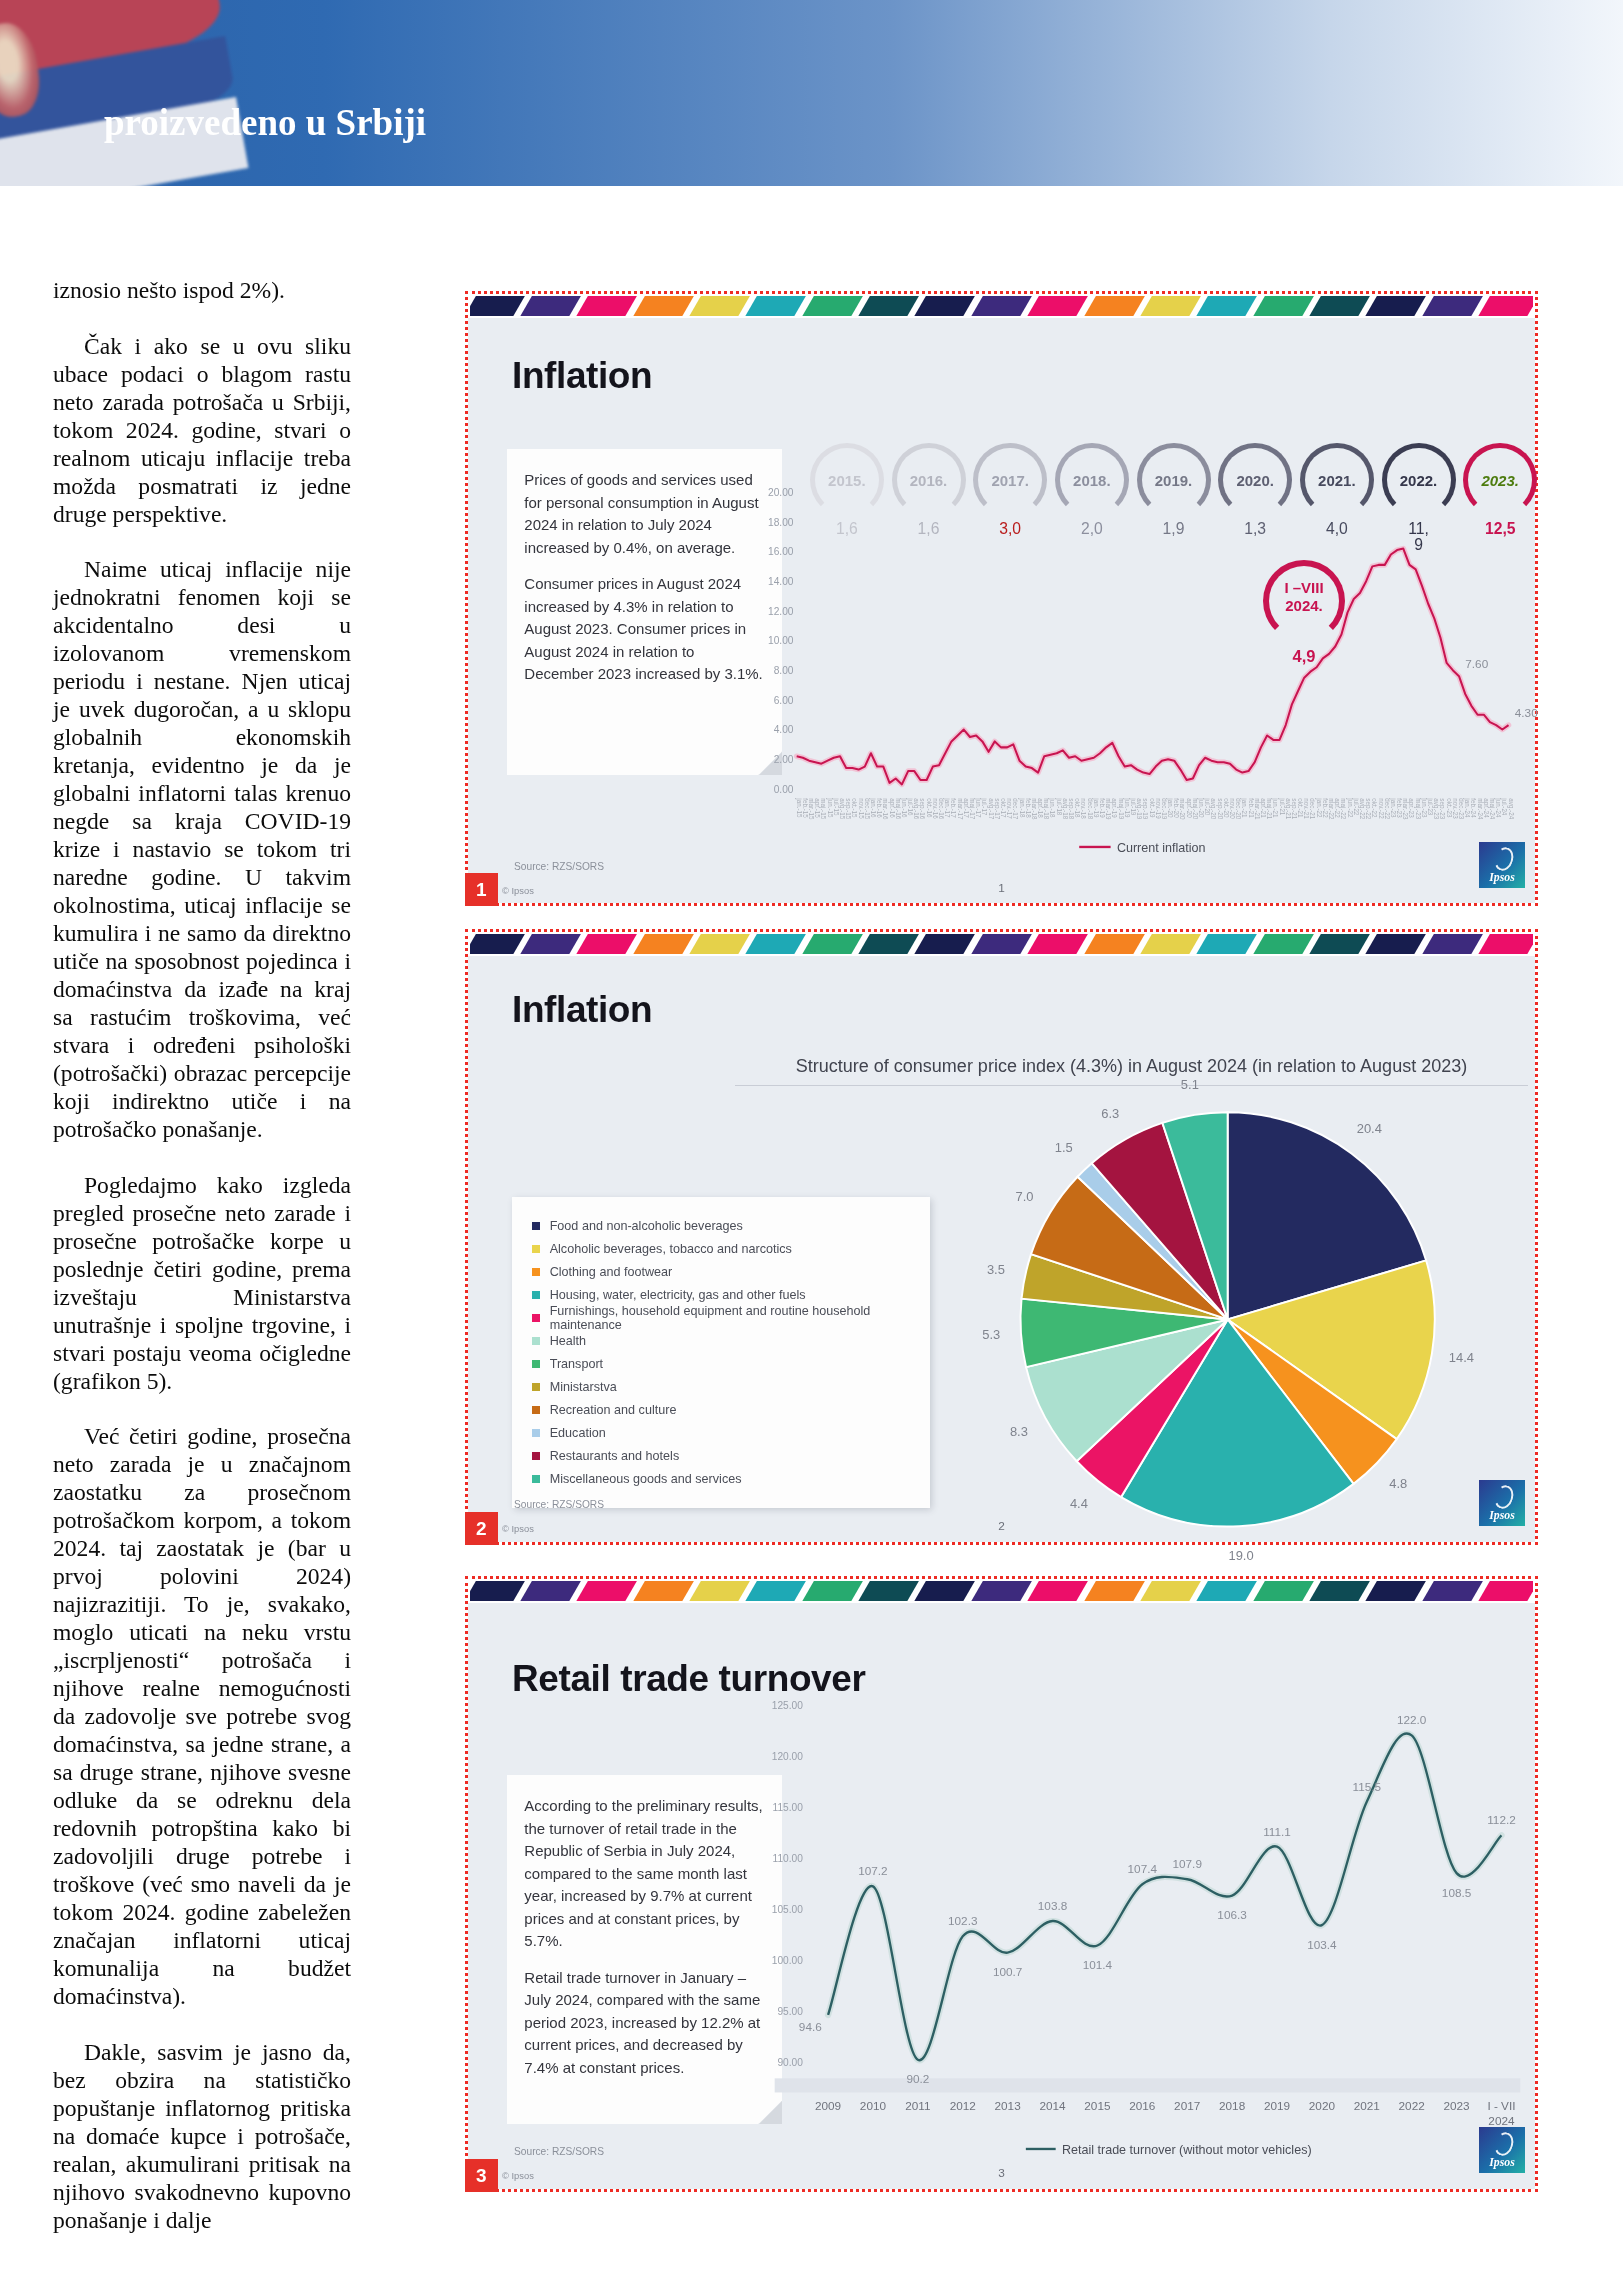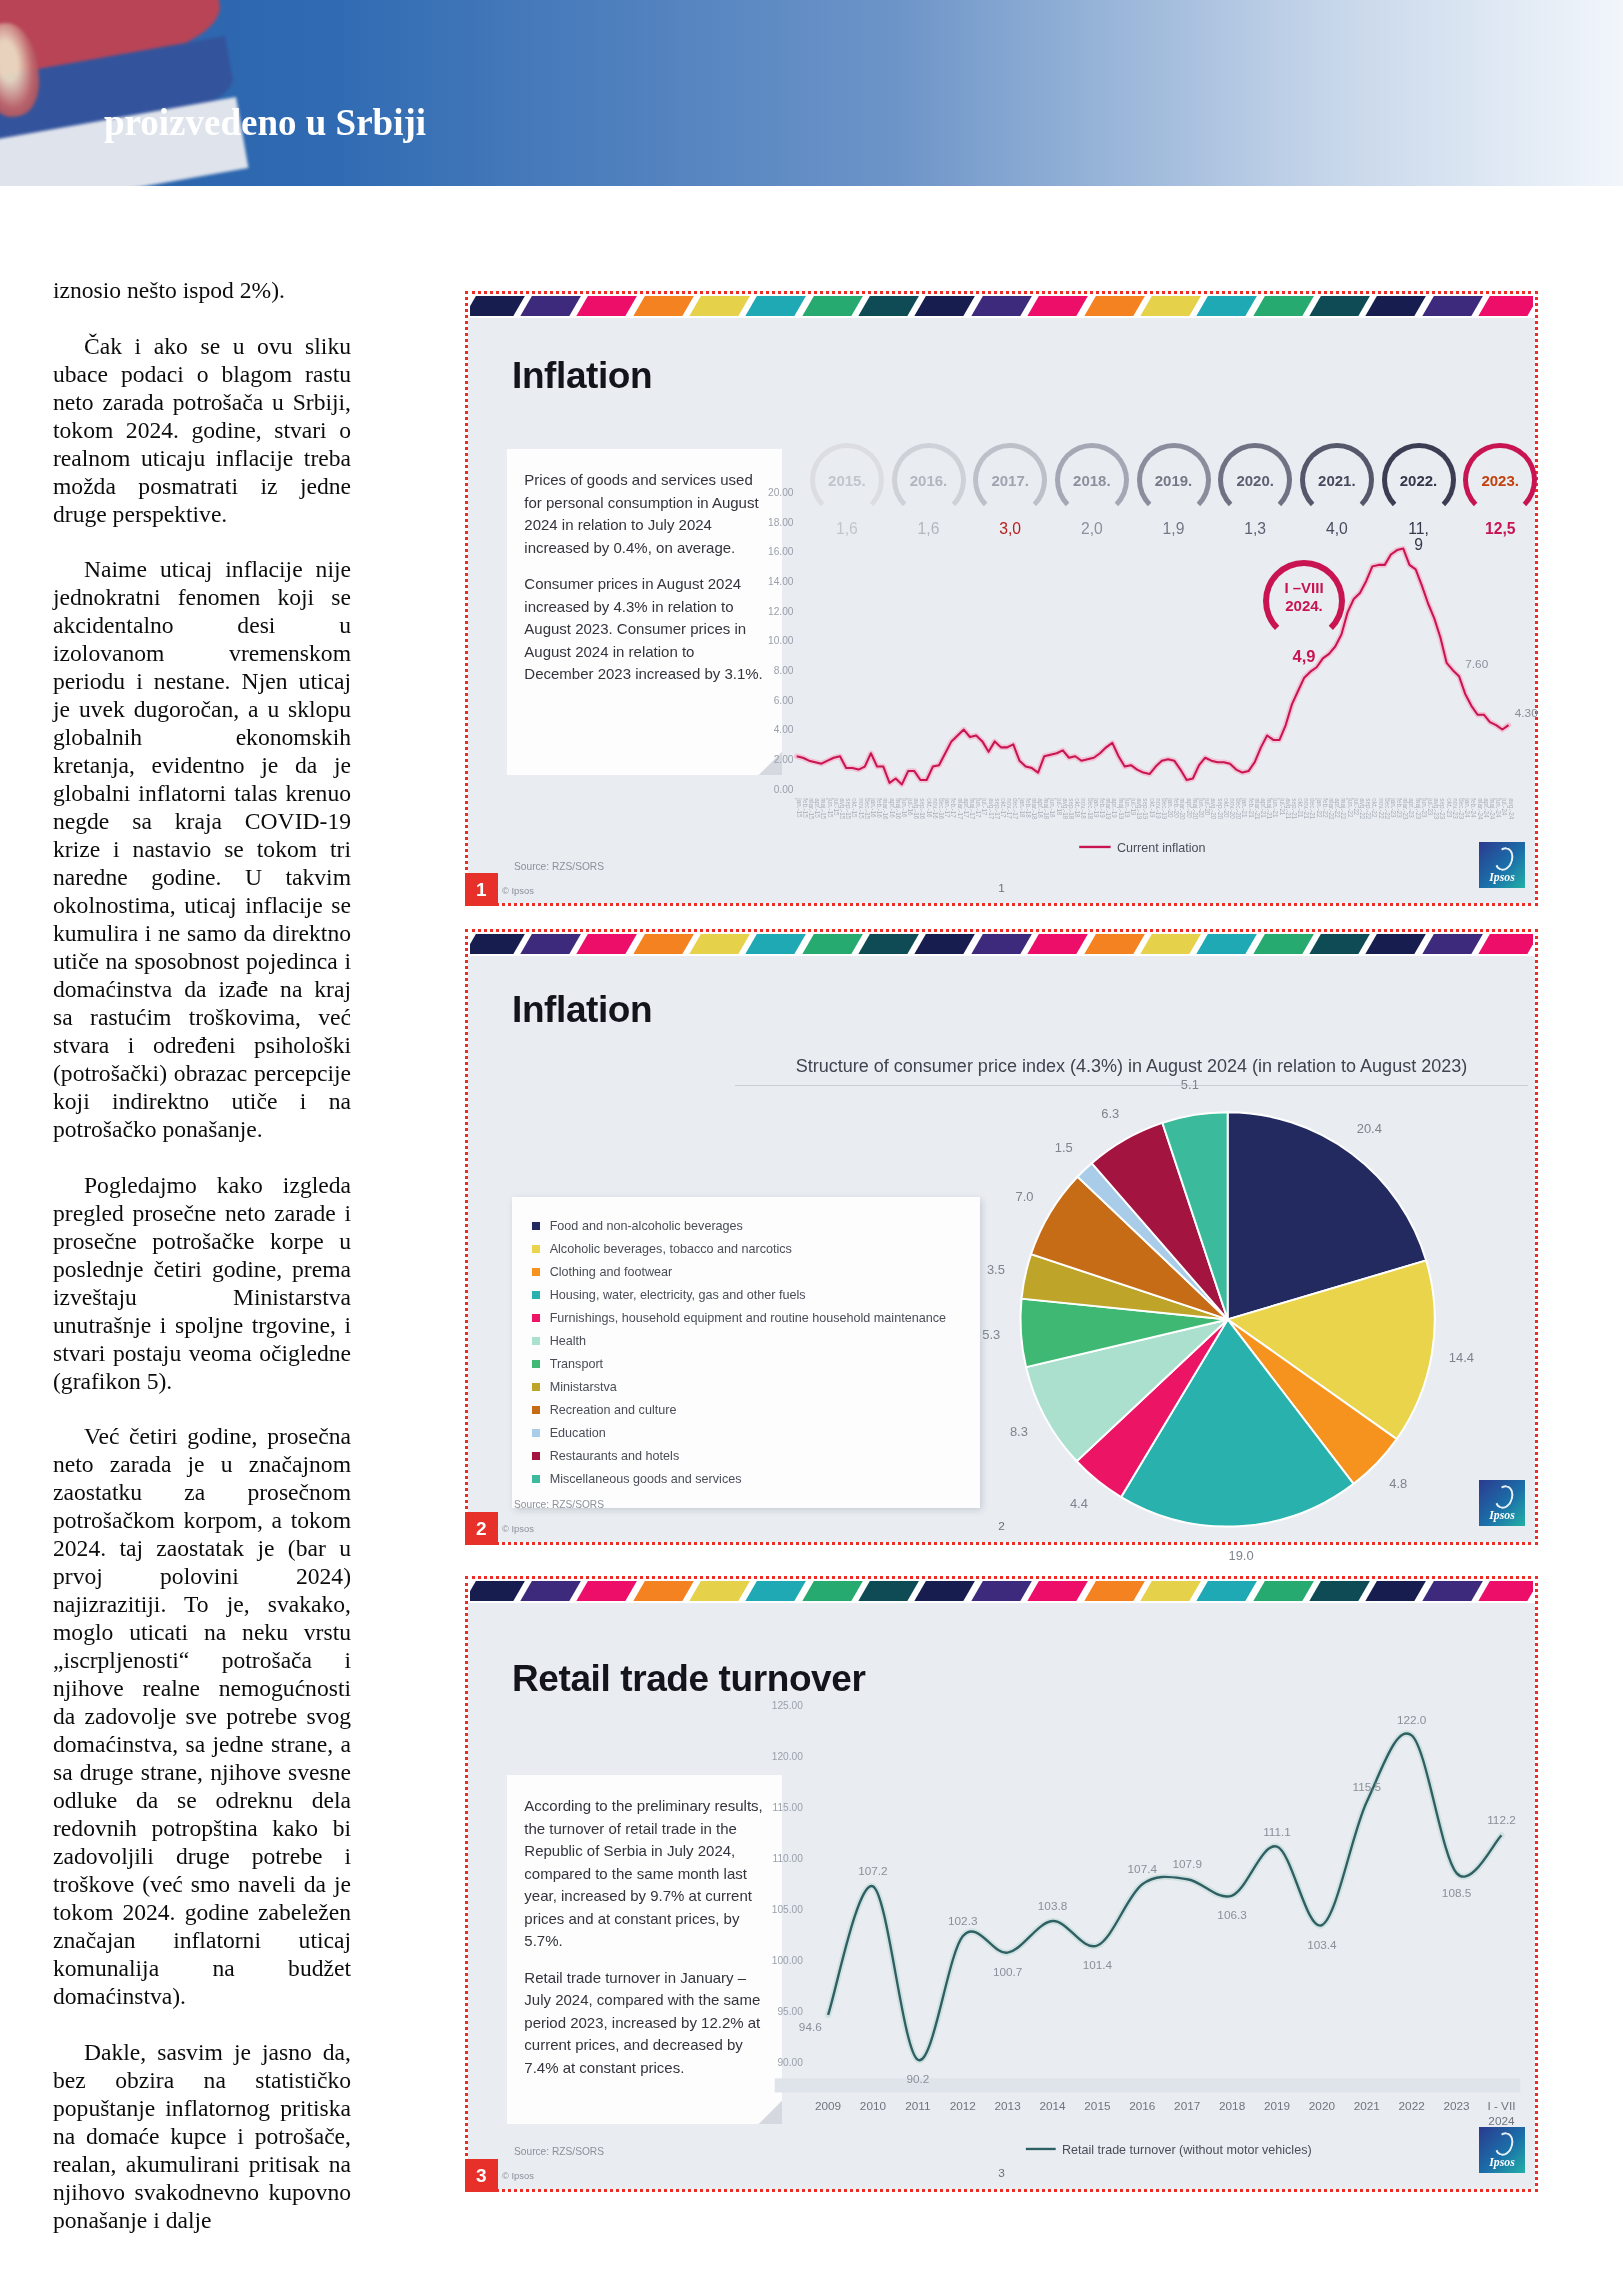--- a/index.html
+++ b/index.html
@@ -65,21 +65,21 @@
   #chart3{left:291px;top:94px}
   .tick{font-size:13px;fill:#9aa0ab}
   .xtick{font-size:8px;fill:#a8adb6}
   .ptlabel{font-size:15px;fill:#8a8f99}
   .legend-text{font-size:16px;fill:#4a4d57}
   .pie-label{font-size:16.5px;fill:#7f838d}
   .cat{font-size:15px;fill:#70747e}
 
   .subtitle{position:absolute;left:267px;top:124px;width:793px;text-align:center;font-size:18px;
     color:#40434e;padding-bottom:7.9px;border-bottom:0.8px solid #c9cdd6}
-  #pielegend{position:absolute;left:44px;top:265px;width:468px;background:#fdfdfd;
+  #pielegend{position:absolute;left:44px;top:265px;width:418px;background:#fdfdfd;
     box-shadow:1.6px 2.4px 7px rgba(60,64,80,.22);padding:17.3px 20.4px}
   .pl-row{display:flex;align-items:center;height:23px;font-size:12.6px;color:#4a4d57}
   .pl-bullet{width:7.9px;height:7.9px;margin-right:9.4px;flex:none}
 
   .src{position:absolute;left:46px;top:567px;font-size:10.2px;color:#8b909a}
   .cpy{position:absolute;left:34px;top:591px;font-size:9.4px;color:#8b909a}
   .pnum{position:absolute;left:0;top:587px;width:100%;text-align:center;font-size:11.8px;color:#6b6f79}
   .ipsos{position:absolute;left:1011px;top:548px;width:46px;height:46px;
     background:linear-gradient(135deg,#2b3a8f 0%,#1b6fa9 55%,#23b0a6 100%);
     display:flex;align-items:flex-end;justify-content:center;color:#fff;font-style:italic;font-weight:700;
@@ -183,21 +183,21 @@
         <div class="ring-item">
           <div class="ring" style="border-color: rgb(85, 87, 107) rgb(85, 87, 107) transparent; color: rgb(71, 74, 94);">2021.</div>
           <div class="ring-value" style="color: rgb(71, 74, 94);">4,0</div>
         </div>
         <div class="ring-item">
           <div class="ring" style="border-color: rgb(59, 61, 82) rgb(59, 61, 82) transparent; color: rgb(53, 55, 75);">2022.</div>
           <div class="ring-value" style="color: rgb(53, 55, 75);">11,
 9</div>
         </div>
         <div class="ring-item">
-          <div class="ring" style="border-color: rgb(200, 20, 80) rgb(200, 20, 80) transparent; color: #c2410c;">2023.</div>
+          <div class="ring" style="border-color: rgb(200, 20, 80) rgb(200, 20, 80) transparent; color: #4d7c0f; font-style: italic;">2023.</div>
           <div class="ring-value" style="color: rgb(200, 20, 80); font-weight: 700;">12,5</div>
         </div>
       </div>
 
     <div class="hl-circle">
       <div class="t">
         <span>I –VIII</span><br>
         <span>2024.</span>
       </div>
     </div>

